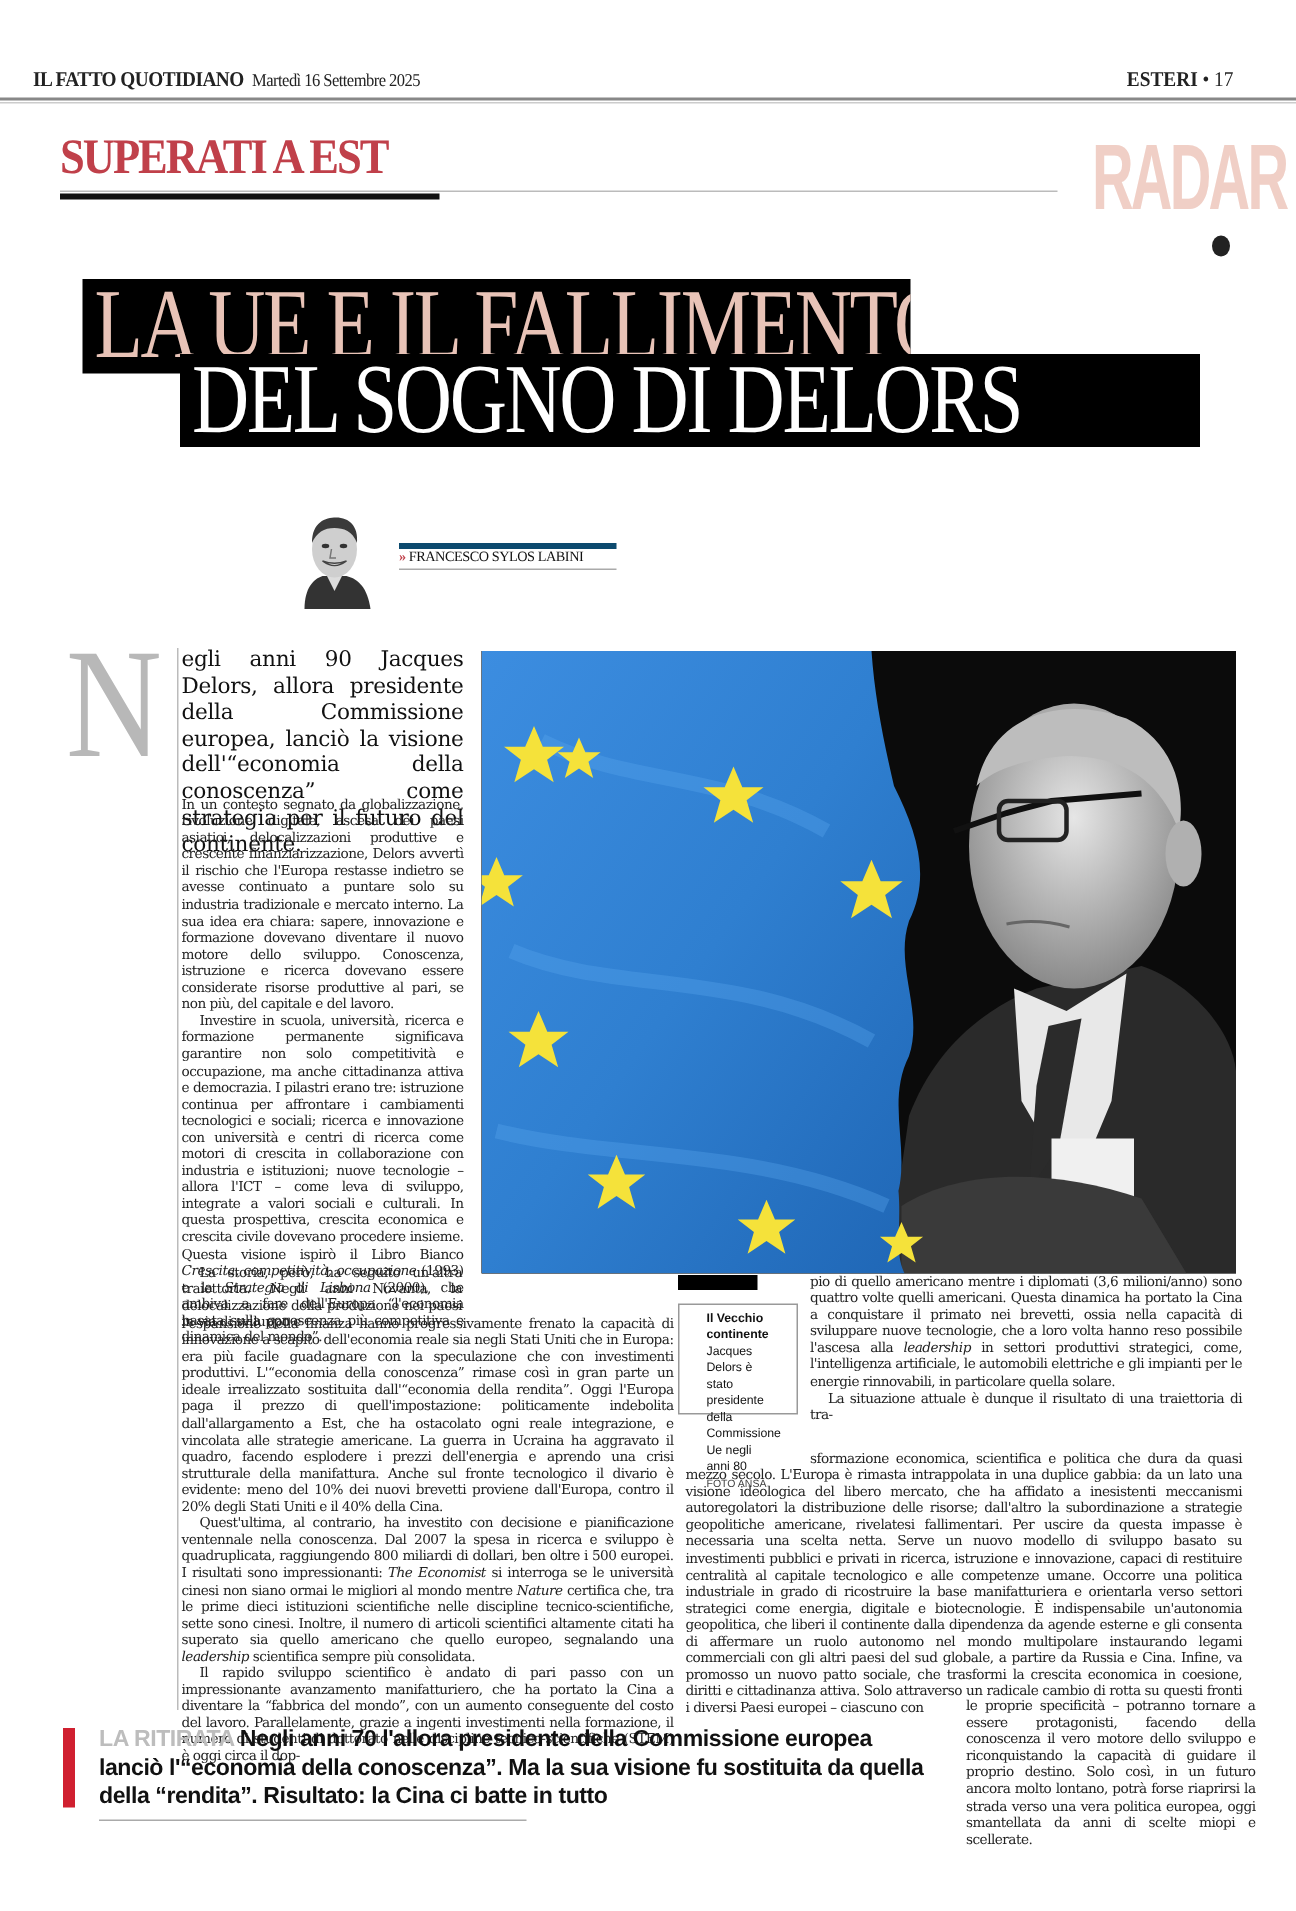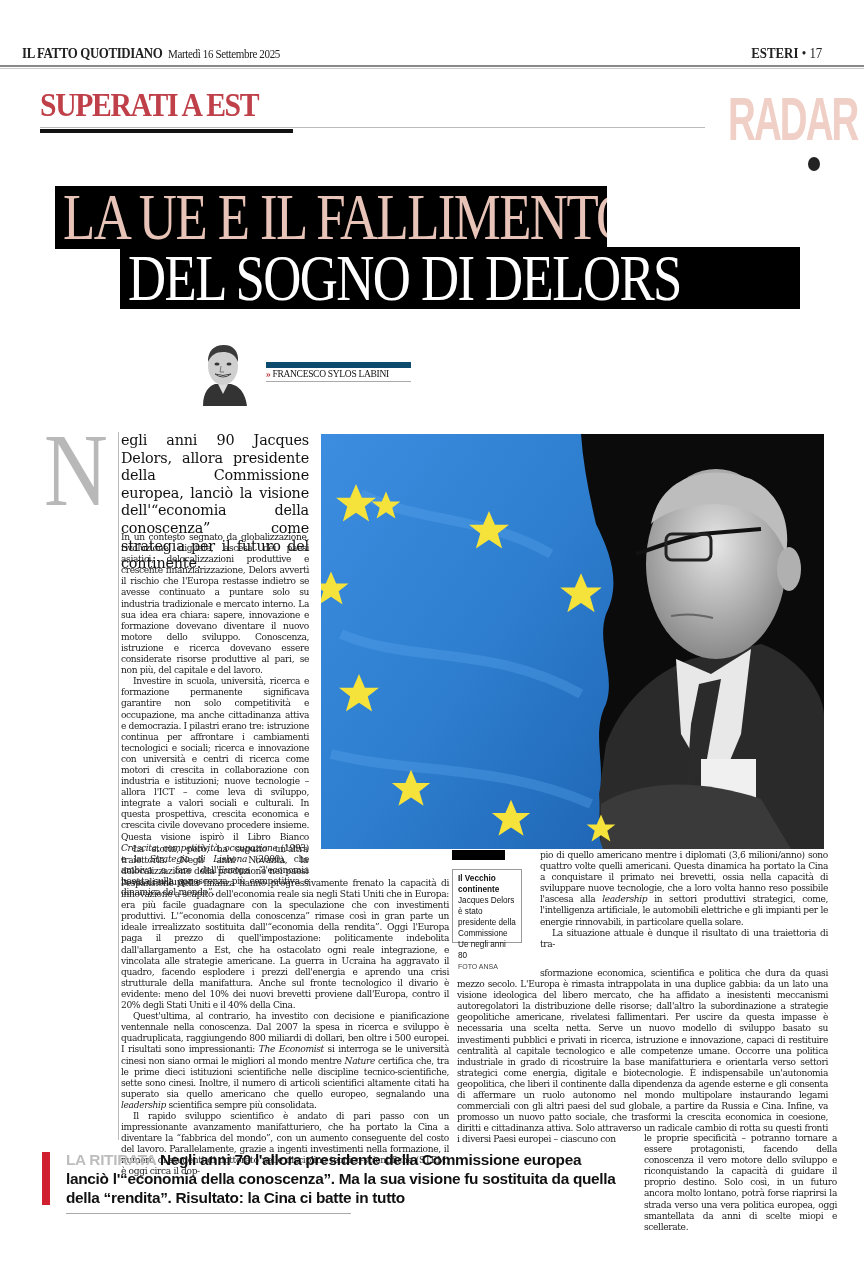--- a/index.html
+++ b/index.html
@@ -16,46 +16,46 @@
   .rule-top2 { position: absolute; left: 0; top: 68px; width: 864px; height: 1px; background: #ccc; }
 
   .kicker { position: absolute; left: 40px; top: 87px; font-family: "Liberation Serif", serif; font-weight: bold; font-size: 33px; color: #c0404a; letter-spacing: -1.5px; transform: scaleX(0.9); transform-origin: left; }
   .kicker-rule-thin { position: absolute; left: 40px; top: 127px; width: 665px; height: 1px; background: #bbb; }
   .kicker-rule-thick { position: absolute; left: 40px; top: 129px; width: 253px; height: 4px; background: #111; }
   .radar { position: absolute; left: 728px; top: 88px; font-family: "Liberation Sans", sans-serif; font-weight: bold; font-size: 62px; color: #f0cfc6; letter-spacing: -3px; transform: scaleX(0.62); transform-origin: left; line-height: 62px; }
   .radar-dot { position: absolute; left: 808px; top: 157px; width: 12px; height: 14px; background: #222; border-radius: 50%; }
 
   .headline { position: absolute; background: #000; font-family: "Liberation Serif", serif; font-weight: normal; line-height: 1; white-space: nowrap; overflow: hidden; }
   .h1 { left: 55px; top: 186px; width: 552px; height: 63px; color: #e8c3b7; }
-  .h2 { left: 120px; top: 247px; width: 680px; height: 62px; color: #fff; }
+  .h2 { left: 120px; top: 236px; width: 680px; height: 62px; color: #fff; }
   .headline span { display: block; font-size: 66px; transform: scaleX(0.8); transform-origin: left; padding-left: 10px; margin-top: -2px; letter-spacing: -2px; }
 
   .author-photo { position: absolute; left: 195px; top: 342px; width: 55px; height: 64px; }
-  .byline { position: absolute; left: 266px; top: 362px; width: 145px; border-top: 6px solid #0c4a6e; border-bottom: 1px solid #aaa; padding: 1px 0 2px 0; font-family: "Liberation Serif", serif; font-size: 9.5px; letter-spacing: -0.3px; color: #111; white-space: nowrap; }
+  .byline { position: absolute; left: 266px; top: 362px; width: 145px; border-top: 4px solid #0c4a6e; border-bottom: 1px solid #aaa; padding: 1px 0 2px 0; font-family: "Liberation Serif", serif; font-size: 9.5px; letter-spacing: -0.3px; color: #111; white-space: nowrap; }
   .byline .arrows { color: #c0404a; font-weight: bold; margin-right: 2px; }
 
   .col-rule { position: absolute; left: 118px; top: 432px; width: 1px; height: 708px; background: #bbb; }
   .dropcap { position: absolute; left: 44px; top: 418px; font-family: "Liberation Serif", serif; font-size: 104px; color: #b8b8b8; line-height: 1; transform: scaleX(0.85); transform-origin: left; }
   .lead { position: absolute; left: 121px; top: 432px; width: 188px; font-size: 14.4px; line-height: 17.6px; color: #111; letter-spacing: -0.2px; }
   .lead p { text-align: justify; }
 
   .body-text { font-family: "DejaVu Serif", serif; font-size: 9.1px; line-height: 11.1px; color: #222; text-align: justify; letter-spacing: -0.35px; }
   .body-text p { text-indent: 0; }
   .body-text p.ind { text-indent: 12px; }
   .col1 { position: absolute; left: 121px; top: 532px; width: 188px; }
   .col1b { position: absolute; left: 121px; top: 844px; width: 187px; }
   .col-wide { position: absolute; left: 121px; top: 878px; width: 328px; }
   .col-right { position: absolute; left: 540px; top: 850px; width: 288px; }
   .col-right2 { position: absolute; left: 457px; top: 968px; width: 371px; }
   .col-right3 { position: absolute; left: 644px; top: 1133px; width: 193px; }
 
   .photo { position: absolute; left: 321px; top: 434px; width: 503px; height: 415px; overflow: hidden; background: #000; }
   .photo-tab { position: absolute; left: 452px; top: 850px; width: 53px; height: 10px; background: #000; }
 
-  .caption { position: absolute; left: 452px; top: 869px; width: 70px; height: 74px; border: 1px solid #999; padding: 3px 5px; font-family: "Liberation Sans", sans-serif; font-size: 8.2px; line-height: 11px; color: #111; }
+  .caption { position: absolute; left: 452px; top: 869px; width: 80px; height: 74px; border: 1px solid #999; padding: 3px 18px; font-family: "Liberation Sans", sans-serif; font-size: 8.2px; line-height: 11px; color: #111; }
   .caption .ttl { font-weight: bold; display: block; }
   .caption .credit { font-size: 7px; color: #444; }
 
   .pullquote { position: absolute; left: 42px; top: 1150px; width: 570px; }
   .pq-bar { position: absolute; left: 0; top: 2px; width: 8px; height: 53px; background: #d02030; }
   .pq-text { position: absolute; left: 24px; top: 0; width: 560px; font-family: "Liberation Sans", sans-serif; font-weight: bold; font-size: 15.4px; line-height: 19px; color: #111; letter-spacing: -0.3px; }
   .pq-label { color: #bdbdbd; }
   .pq-rule { position: absolute; left: 24px; top: 63px; width: 285px; height: 1px; background: #aaa; }
 </style>
 </head>

